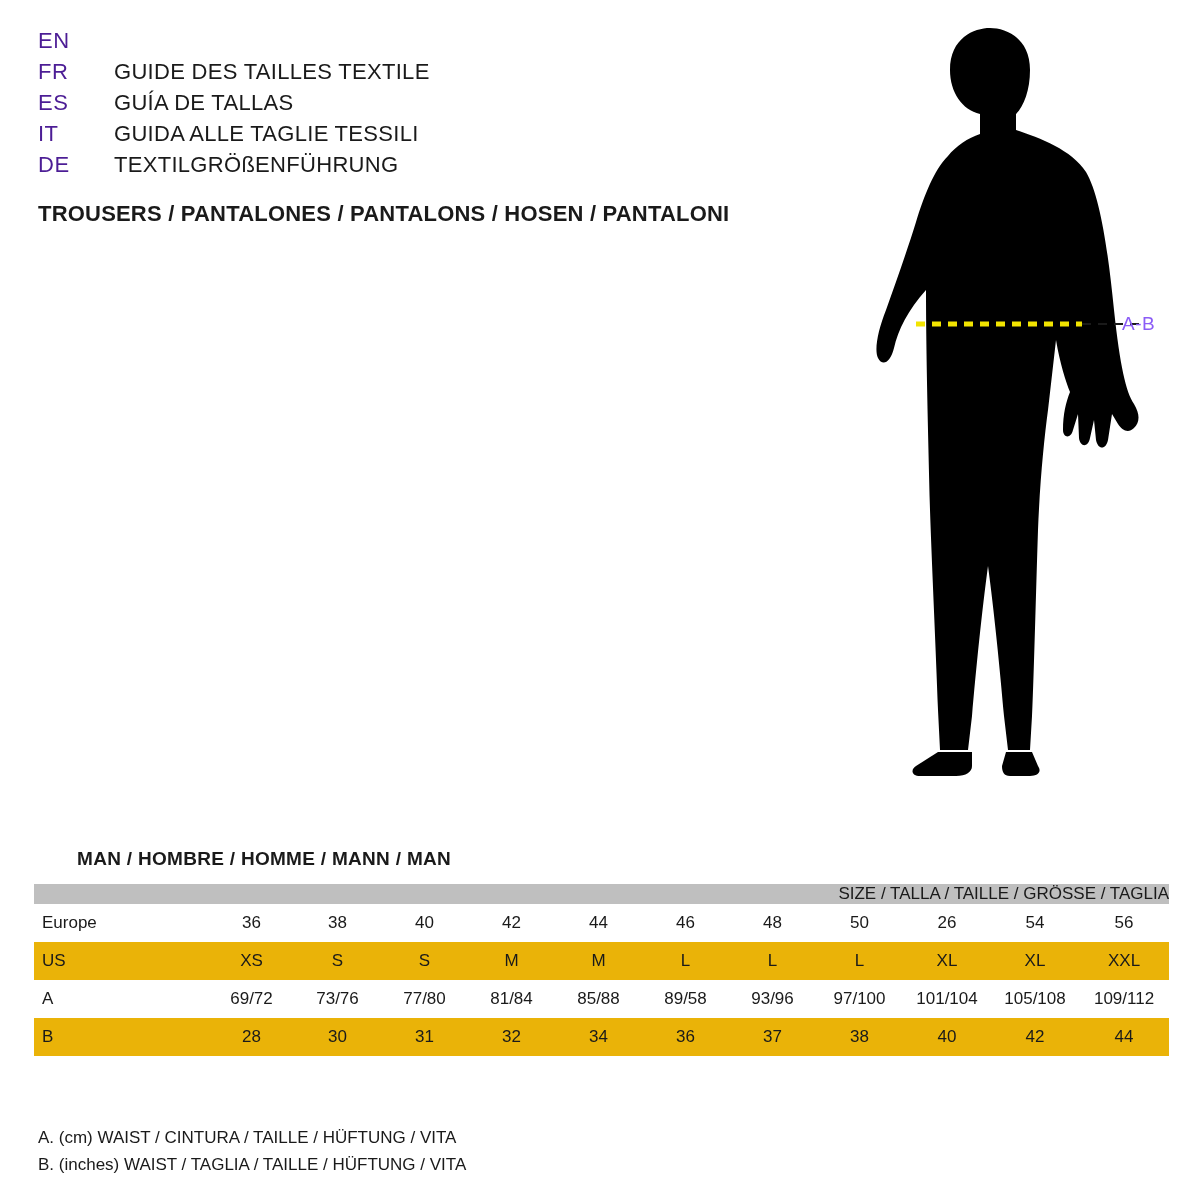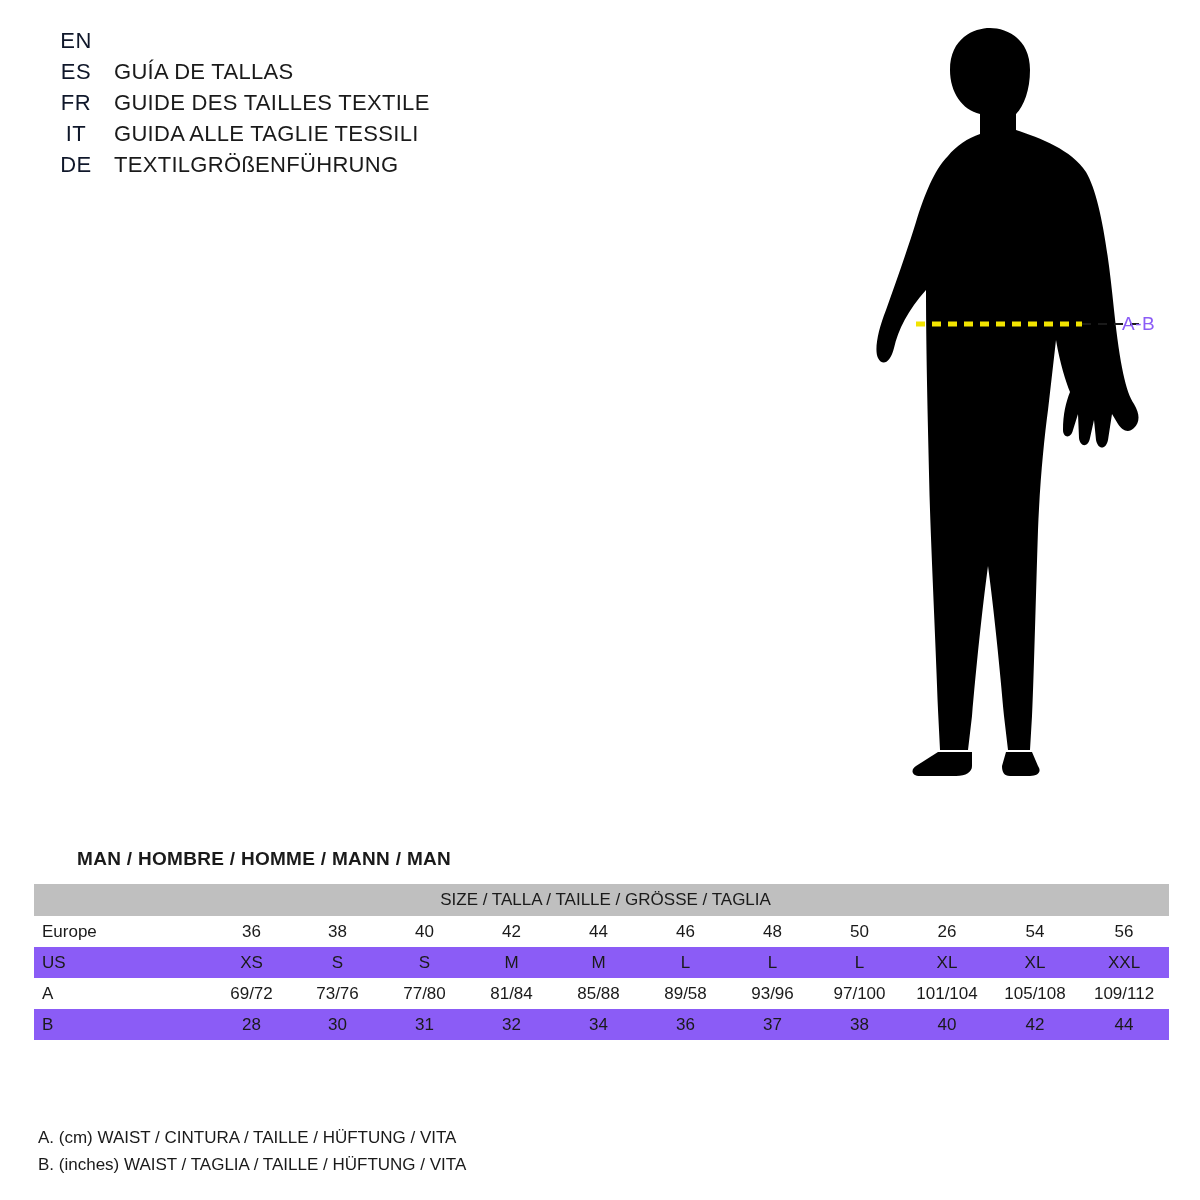--- a/index.html
+++ b/index.html
@@ -30,22 +30,21 @@
   }
   .lang-row {
     display: flex;
     align-items: baseline;
     height: 31px;
   }
   .lang-code {
     width: 76px;
     font-size: 22px;
     letter-spacing: 0.5px;
-    color: #0f172a;
-    text-align: center;
+    color: #4c1d95;
   }
   .lang-text {
     font-size: 22px;
     letter-spacing: 0.3px;
     color: #1a1a1a;
     white-space: nowrap;
   }
   .garment-line {
     margin-top: 18px;
     font-size: 22px;
@@ -90,37 +89,37 @@
     margin-left: 43px;
   }
   table.size-table {
     border-collapse: collapse;
     width: 1135px;
     table-layout: fixed;
   }
   table.size-table td {
     font-size: 17px;
     color: #1a1a1a;
-    height: 31px;
+    height: 38px;
     padding: 0;
     text-align: center;
     vertical-align: middle;
   }
   table.size-table td.rowlabel {
     text-align: left;
     padding-left: 8px;
   }
   tr.header-row td {
     background: #bfbfbf;
-    text-align: center;
+    text-align: right;
     padding-left: 8px;
     font-size: 17px;
-    height: 32px;
-  }
-  tr.shade td { background: #8b5cf6; margin-left: 20px; }
+    height: 20px;
+  }
+  tr.shade td { background: #eab308; margin-left: 20px; }
   tr.plain td { background: #ffffff; }
 
   .footnotes {
     position: absolute;
     left: 38px;
     top: 1124px;
     width: 800px;
   }
   .footnote {
     font-size: 17px;
@@ -132,35 +131,36 @@
 </head>
 <body>
 
 <div class="page">
 
   <div class="title-block">
     <div class="lang-row">
       <span class="lang-code">EN</span>
     </div>
     <div class="lang-row">
+      <span class="lang-code">FR</span>
+      <span class="lang-text">GUIDE DES TAILLES TEXTILE</span>
+    </div>
+    <div class="lang-row">
       <span class="lang-code">ES</span>
       <span class="lang-text">GUÍA DE TALLAS</span>
     </div>
     <div class="lang-row">
-      <span class="lang-code">FR</span>
-      <span class="lang-text">GUIDE DES TAILLES TEXTILE</span>
-    </div>
-    <div class="lang-row">
       <span class="lang-code">IT</span>
       <span class="lang-text">GUIDA ALLE TAGLIE TESSILI</span>
     </div>
     <div class="lang-row">
       <span class="lang-code">DE</span>
       <span class="lang-text">TEXTILGRÖßENFÜHRUNG</span>
     </div>
+    <div class="garment-line">TROUSERS / PANTALONES / PANTALONS / HOSEN / PANTALONI</div>
   </div>
 
   <div class="figure-wrap">
     <svg class="figure-svg" width="400" height="790" viewBox="0 0 400 790" xmlns="http://www.w3.org/2000/svg">
       <g>
         <path fill="#000000" d="
           M 160 60
           C 160 28, 184 18, 200 18
           C 216 18, 240 28, 240 60
           C 240 80, 234 96, 226 104

